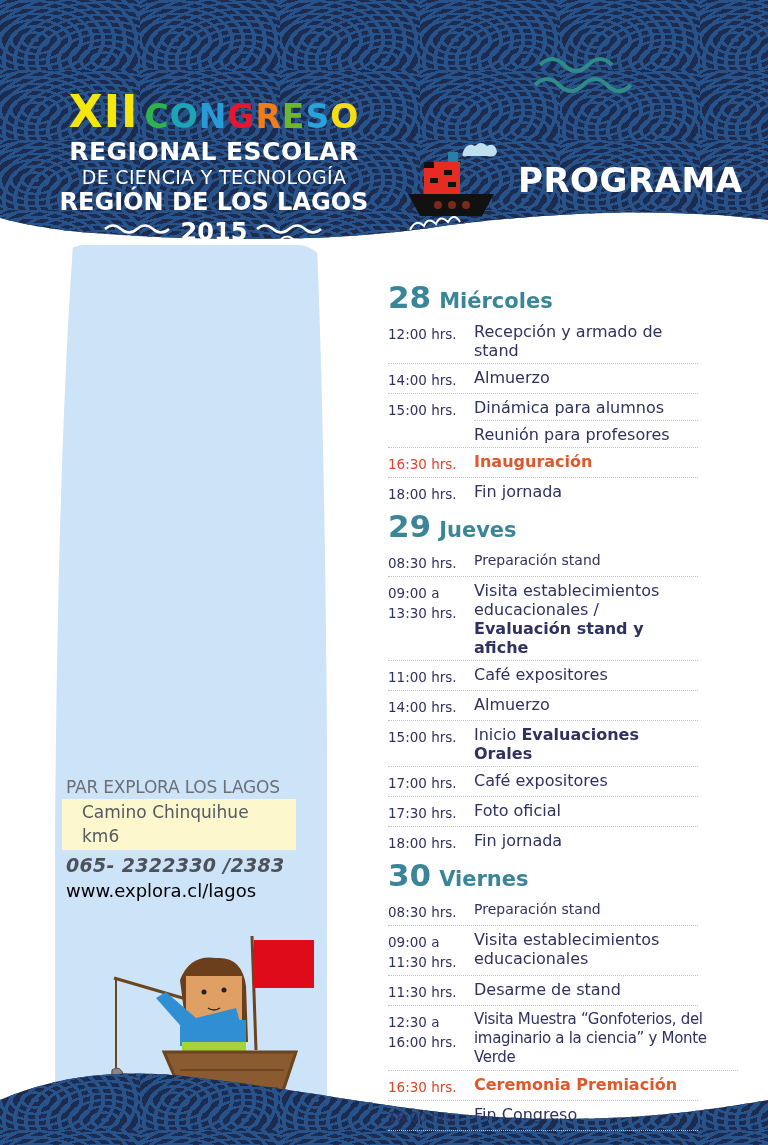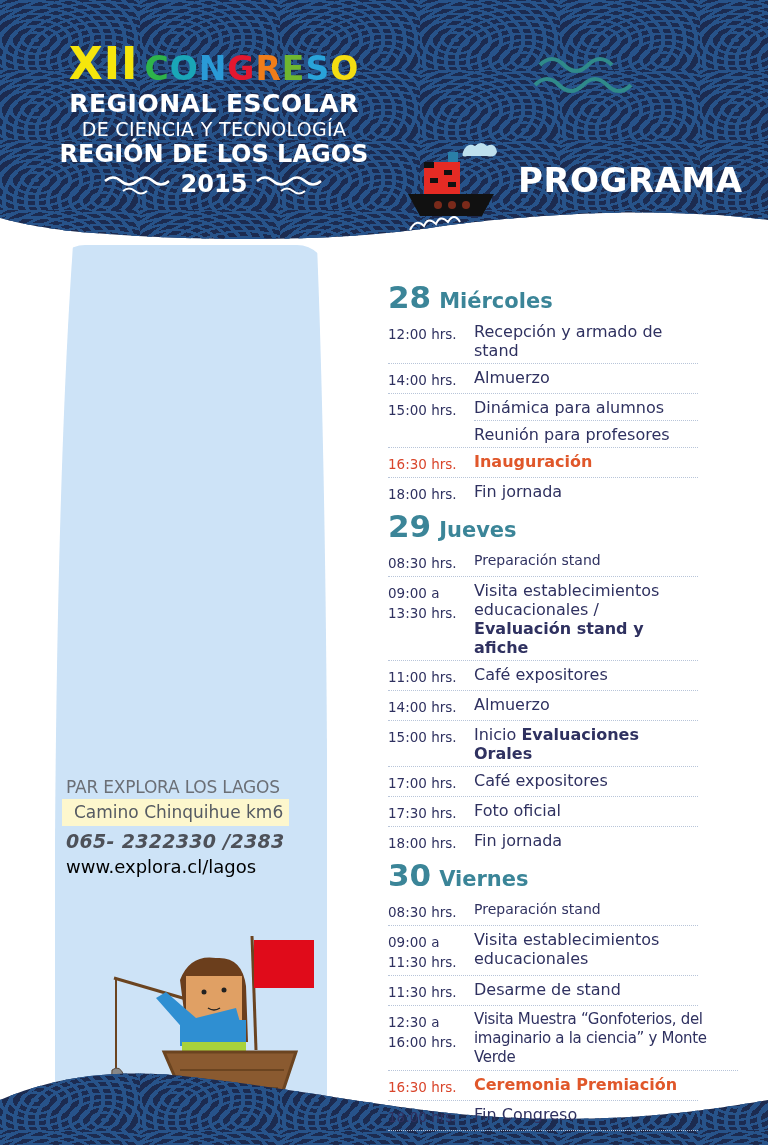--- a/index.html
+++ b/index.html
@@ -14,40 +14,40 @@
     background-size:140px 70px, 140px 70px;
   }
 
   #header { position:absolute; left:0; top:0; width:768px; height:250px;
     clip-path: path("M0 0 H768 V220 C650 205 520 215 430 228 C330 242 200 242 80 232 C40 228 15 222 0 218 Z"); }
 
   #footer { position:absolute; left:0; top:1060px; width:768px; height:85px;
     clip-path: path("M0 40 C60 15 120 8 200 18 C320 32 420 55 520 58 C620 62 700 52 768 40 V85 H0 Z"); }
 
   .title-block { position:absolute; left:58px; top:40px; width:312px; color:#fff; text-align:center; }
-  .xii-line { display:flex; align-items:flex-end; justify-content:center; gap:6px; height:46px; }
+  .xii-line { display:flex; align-items:flex-end; justify-content:center; gap:6px; height:46px;margin-top:48px; }
   .xii { color:#f5e60c; font-weight:bold; font-size:44px; letter-spacing:1px; line-height:44px; font-family:"DejaVu Sans", sans-serif; }
   .congreso span { font-weight:bold; font-size:33px; line-height:34px; letter-spacing:1px; }
   .t-regional { font-size:25px; font-weight:bold; letter-spacing:0.5px; line-height:28px; margin-top:4px; }
   .t-ciencia { font-size:19px; font-weight:normal; letter-spacing:0.3px; line-height:22px; }
   .t-region { font-size:24px; font-weight:bold; line-height:28px; }
   .t-year-row { display:flex; align-items:center; justify-content:center; gap:8px; margin-top:2px; }
   .t-year { font-size:24px; font-weight:bold; line-height:28px; }
 
   .programa { position:absolute; left:518px; top:160px; color:#fff; font-weight:bold; font-size:34px; letter-spacing:0.5px; }
 
   .boat { position:absolute; left:398px; top:138px; width:110px; height:100px; }
 
   .side-panel { position:absolute; left:55px; top:245px; width:272px; height:850px; background:#cde3f7;
     border-radius:30px 30px 0 0;
     clip-path: path("M18 0 H262 C270 200 274 500 272 850 H0 C-2 500 4 200 18 0 Z"); }
 
   .contact { position:absolute; left:66px; top:775px; width:230px; color:#555a62; }
   .contact .org { font-size:17px; line-height:24px; color:#6b6f76; letter-spacing:-0.2px; }
-  .contact .addr { display:inline-block; background:#fdf7cd; padding:1px 6px 2px 12px; font-size:17px; line-height:24px; color:#555a62; margin-left:-4px; }
+  .contact .addr { display:inline-block; background:#fdf7cd; padding:1px 6px 2px 20px; font-size:17px; line-height:24px; color:#555a62; margin-left:-4px; }
   .contact .phone { font-size:19px; font-weight:bold; line-height:26px; color:#4d5159; margin-top:2px; letter-spacing:0.3px;font-style:italic; }
   .contact .web { font-size:18px; line-height:26px; color:#000000; }
 
   .fisher { position:absolute; left:100px; top:920px; width:220px; height:200px; }
 
   .schedule { position:absolute; left:388px; top:280px; width:320px; color:#2f3160; }
   .day-title { color:#3b8598; font-weight:bold; display:flex; align-items:baseline; gap:8px; line-height:34px; }
   .day-num { font-size:31px; }
   .day-name { font-size:21px; }
   .ev { display:flex; border-bottom:1.5px dotted #b8c5d9; width:310px; padding:4px 0 3px; }

